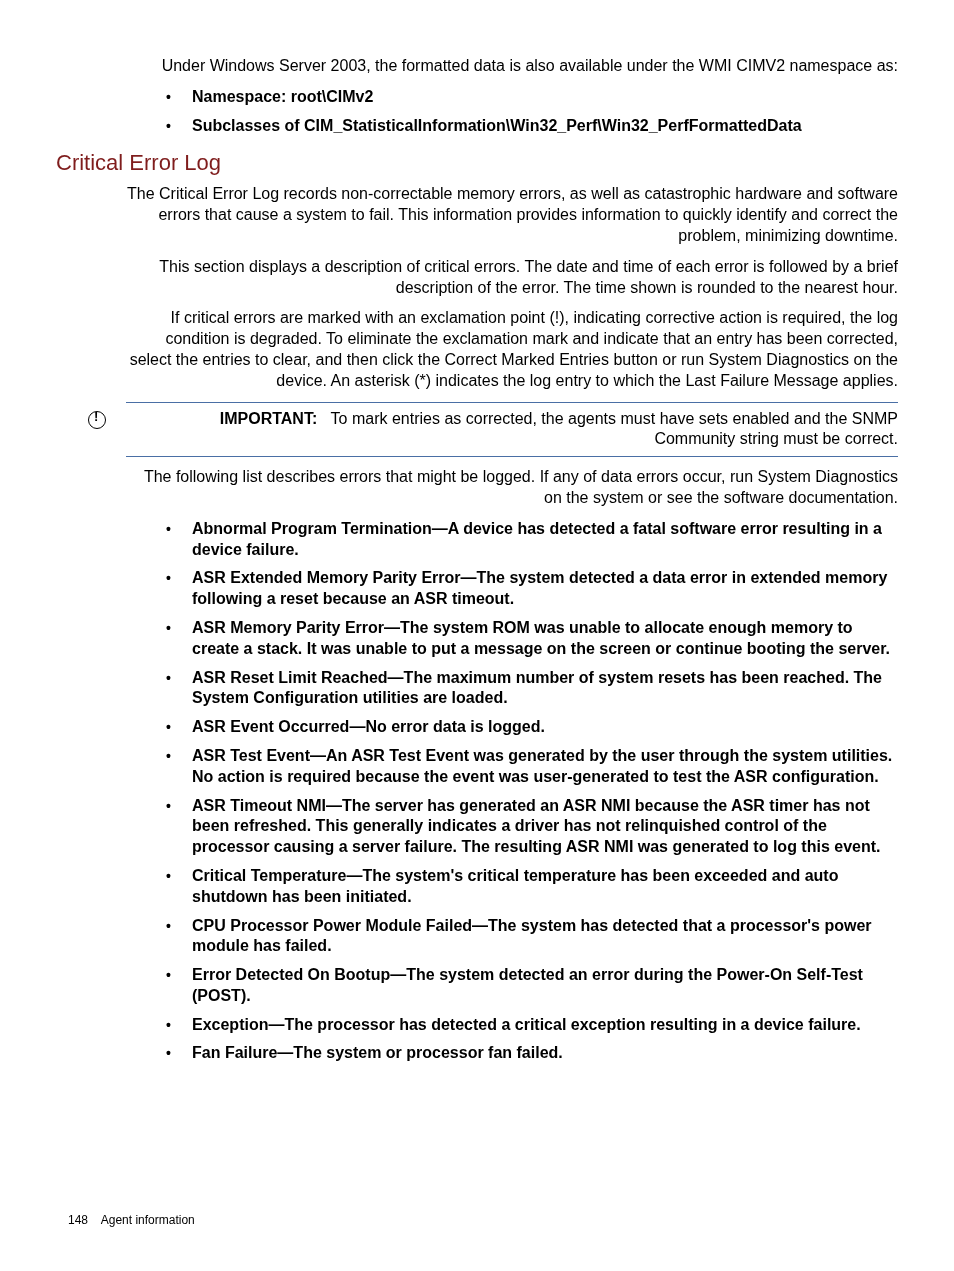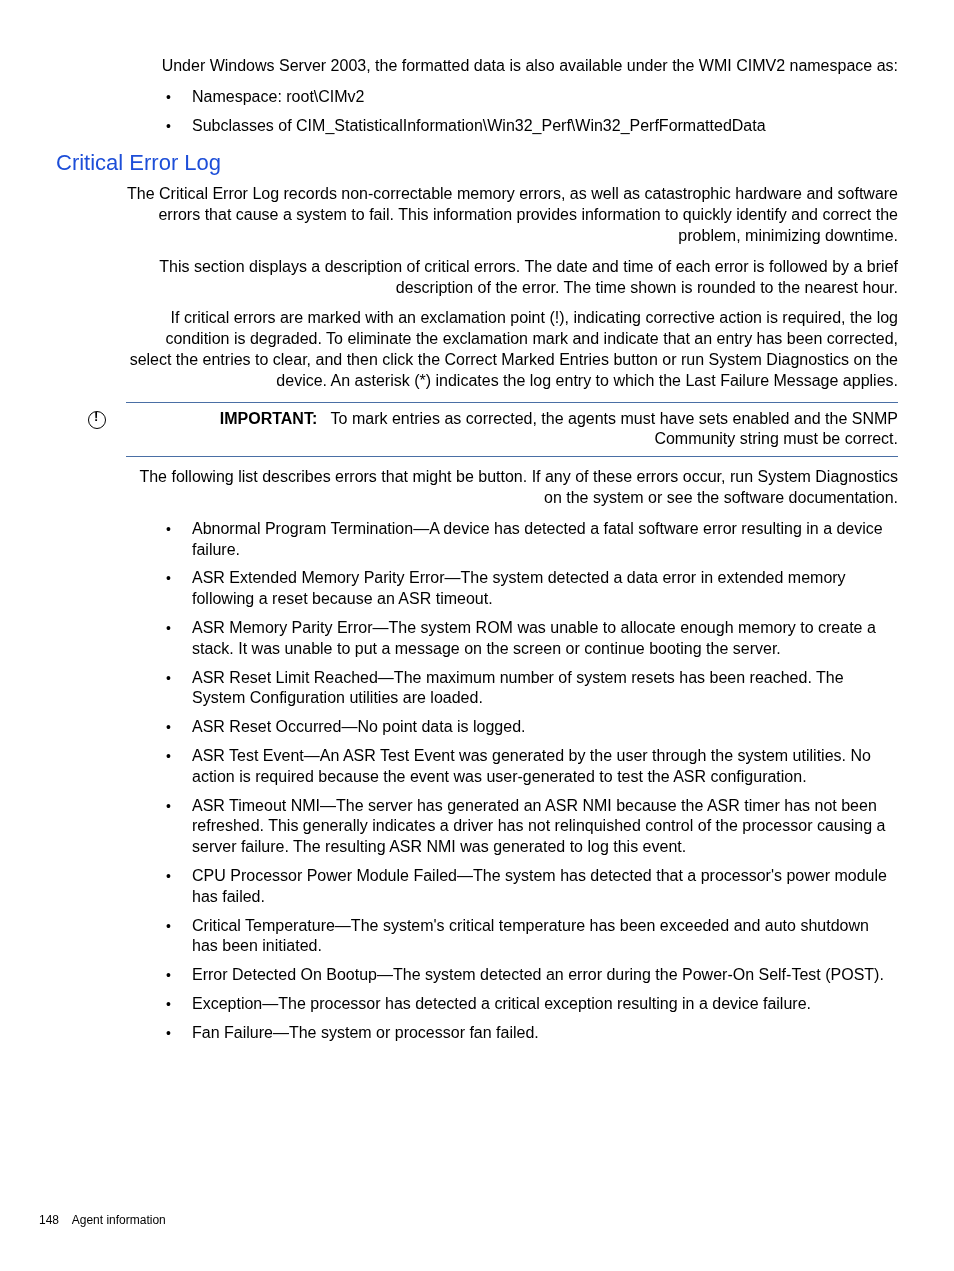--- a/index.html
+++ b/index.html
@@ -20,35 +20,36 @@
   }
   .body-text {
     font-size: 16px;
     line-height: 1.3;
     margin: 0 0 10px 0;
     padding-left: 70px;
     text-align: right;
   }
   .heading {
     font-size: 22px;
-    color: #1d4ed8;
+    color: #7f1d1d;
     margin: 14px 0 8px 0;
     font-weight: 300;
   }
   ul.bullets {
     margin: 4px 0 14px 0;
     padding-left: 110px;
     list-style: none;
   }
   ul.bullets > li {
     font-size: 16px;
     line-height: 1.3;
     margin-bottom: 8px;
     position: relative;
     padding-left: 26px;
+    font-weight: bold;
   }
   ul.bullets > li::before {
     content: "•";
     position: absolute;
     left: 0;
     top: 1px;
     font-size: 14px;
     color: #000;
   }
   .callout-wrap {
@@ -88,21 +89,21 @@
   }
   .callout-body { flex: 1; }
   .callout-label {
     font-weight: bold;
     font-family: Arial, sans-serif;
     color: #000;
   }
   .footer {
     position: absolute;
     bottom: 44px;
-    left: 39px;
+    left: 68px;
     font-size: 12px;
     font-family: Futura, "Trebuchet MS", Arial, sans-serif;
     color: #000;
   }
   .footer .pagenum { margin-right: 10px; }
 </style>
 </head>
 <body>
 
 <div class="page">
@@ -124,32 +125,32 @@
     <hr class="rule">
     <div class="callout">
       <span class="callout-icon"></span>
       <div class="callout-body">
         <span class="callout-label">IMPORTANT:</span>&nbsp;&nbsp;&nbsp;<span>To mark entries as corrected, the agents must have sets enabled and the SNMP Community string must be correct.</span>
       </div>
     </div>
     <hr class="rule">
   </div>
 
-  <p class="body-text">The following list describes errors that might be button. If any of these errors occur, run System Diagnostics on the system or see the software documentation.</p>
+  <p class="body-text">The following list describes errors that might be logged. If any of data errors occur, run System Diagnostics on the system or see the software documentation.</p>
 
   <ul class="bullets">
     <li>Abnormal Program Termination—A device has detected a fatal software error resulting in a device failure.</li>
     <li>ASR Extended Memory Parity Error—The system detected a data error in extended memory following a reset because an ASR timeout.</li>
     <li>ASR Memory Parity Error—The system ROM was unable to allocate enough memory to create a stack. It was unable to put a message on the screen or continue booting the server.</li>
     <li>ASR Reset Limit Reached—The maximum number of system resets has been reached. The System Configuration utilities are loaded.</li>
-    <li>ASR Reset Occurred—No point data is logged.</li>
+    <li>ASR Event Occurred—No error data is logged.</li>
     <li>ASR Test Event—An ASR Test Event was generated by the user through the system utilities. No action is required because the event was user-generated to test the ASR configuration.</li>
     <li>ASR Timeout NMI—The server has generated an ASR NMI because the ASR timer has not been refreshed. This generally indicates a driver has not relinquished control of the processor causing a server failure. The resulting ASR NMI was generated to log this event.</li>
+    <li>Critical Temperature—The system's critical temperature has been exceeded and auto shutdown has been initiated.</li>
     <li>CPU Processor Power Module Failed—The system has detected that a processor's power module has failed.</li>
-    <li>Critical Temperature—The system's critical temperature has been exceeded and auto shutdown has been initiated.</li>
     <li>Error Detected On Bootup—The system detected an error during the Power-On Self-Test (POST).</li>
     <li>Exception—The processor has detected a critical exception resulting in a device failure.</li>
     <li>Fan Failure—The system or processor fan failed.</li>
   </ul>
 
 </div>
 
 <div class="footer">
   <span class="pagenum">148</span>
   <span>Agent information</span>

